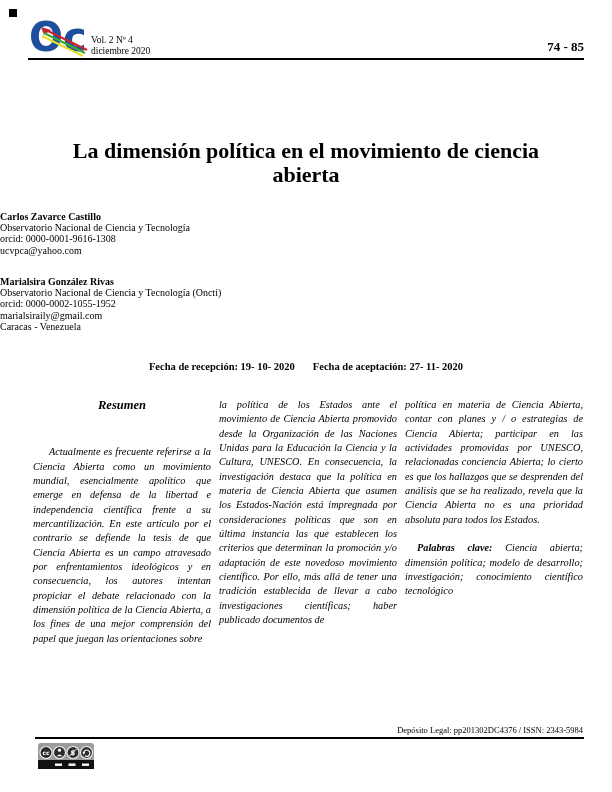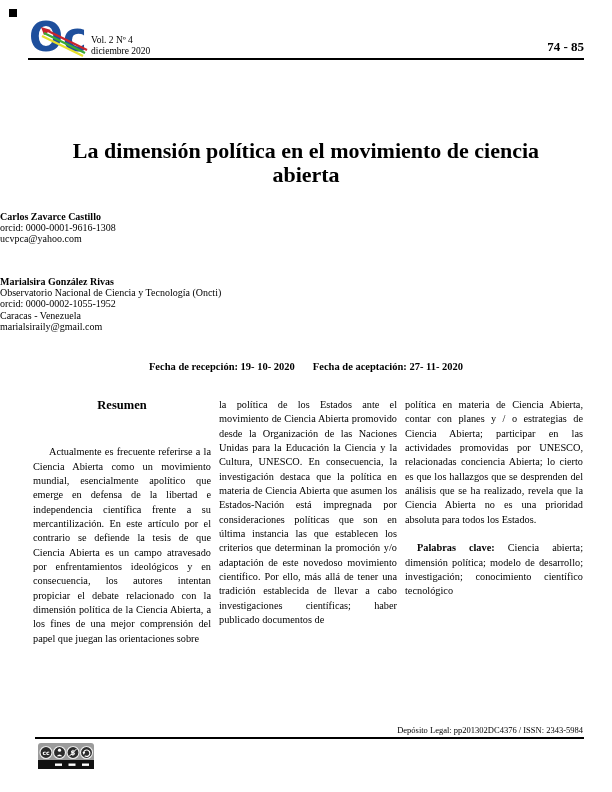--- a/index.html
+++ b/index.html
@@ -30,21 +30,21 @@
   .author-2{top:276px;}
 
   .dates{
     position:absolute;left:0;right:0;top:361px;
     text-align:center;font-weight:bold;font-size:10.5px;
   }
   .dates .date-sep{display:inline-block;width:18px;}
 
   .abstract{
     position:absolute;left:33px;right:29px;top:398px;
-    display:flex;gap:8px;
+    display:flex;gap:8px;font-style:italic;
   }
   .col{flex:1 1 0;font-size:10.3px;line-height:14.35px;text-align:justify;}
   .resumen-heading{text-align:center;font-weight:bold;font-size:12.5px;margin:0 0 33px 0;}
   .col p{margin:0;}
   .indent-first{text-indent:16px;}
   .keywords{margin-top:14.35px !important;}
   .kw-label{font-weight:bold;padding-left:12px;}
 
   .footer-rule{position:absolute;left:35px;right:28px;top:737px;border-top:2px solid #000;}
   .cc-badge{position:absolute;left:38px;top:743px;width:56px;height:26px;}
@@ -74,29 +74,30 @@
   </div>
   <div class="pages">74 - 85</div>
   <div class="header-rule"></div>
 
   <div class="title">
     <div class="t-inner">La dimensión política en el movimiento de ciencia abierta</div>
   </div>
 
   <div class="author-block author-1">
     <div class="a-name">Carlos Zavarce Castillo</div>
+    <div>Observatorio Nacional de Ciencia y Tecnología</div>
     <div>orcid: 0000-0001-9616-1308</div>
     <div>ucvpca@yahoo.com</div>
   </div>
   <div class="author-block author-2">
     <div class="a-name">Marialsira González Rivas</div>
     <div>Observatorio Nacional de Ciencia y Tecnología (Oncti)</div>
     <div>orcid: 0000-0002-1055-1952</div>
+    <div>marialsiraily@gmail.com</div>
     <div>Caracas - Venezuela</div>
-    <div>marialsiraily@gmail.com</div>
   </div>
 
   <div class="dates">
     <span>Fecha de recepción: 19- 10- 2020</span><span class="date-sep"></span><span>Fecha de aceptación: 27- 11- 2020</span>
   </div>
 
   <div class="abstract">
     <div class="col">
       <h3 class="resumen-heading">Resumen</h3>
       <p class="indent-first">Actualmente es frecuente referirse a la Ciencia Abierta como un movimiento mundial, esencialmente apolítico que emerge en defensa de la libertad e independencia científica frente a su mercantilización. En este artículo por el contrario se defiende la tesis de que Ciencia Abierta es un campo atravesado por enfrentamientos ideológicos y en consecuencia, los autores intentan propiciar el debate relacionado con la dimensión política de la Ciencia Abierta, a los fines de una mejor comprensión del papel que juegan las orientaciones sobre</p>

